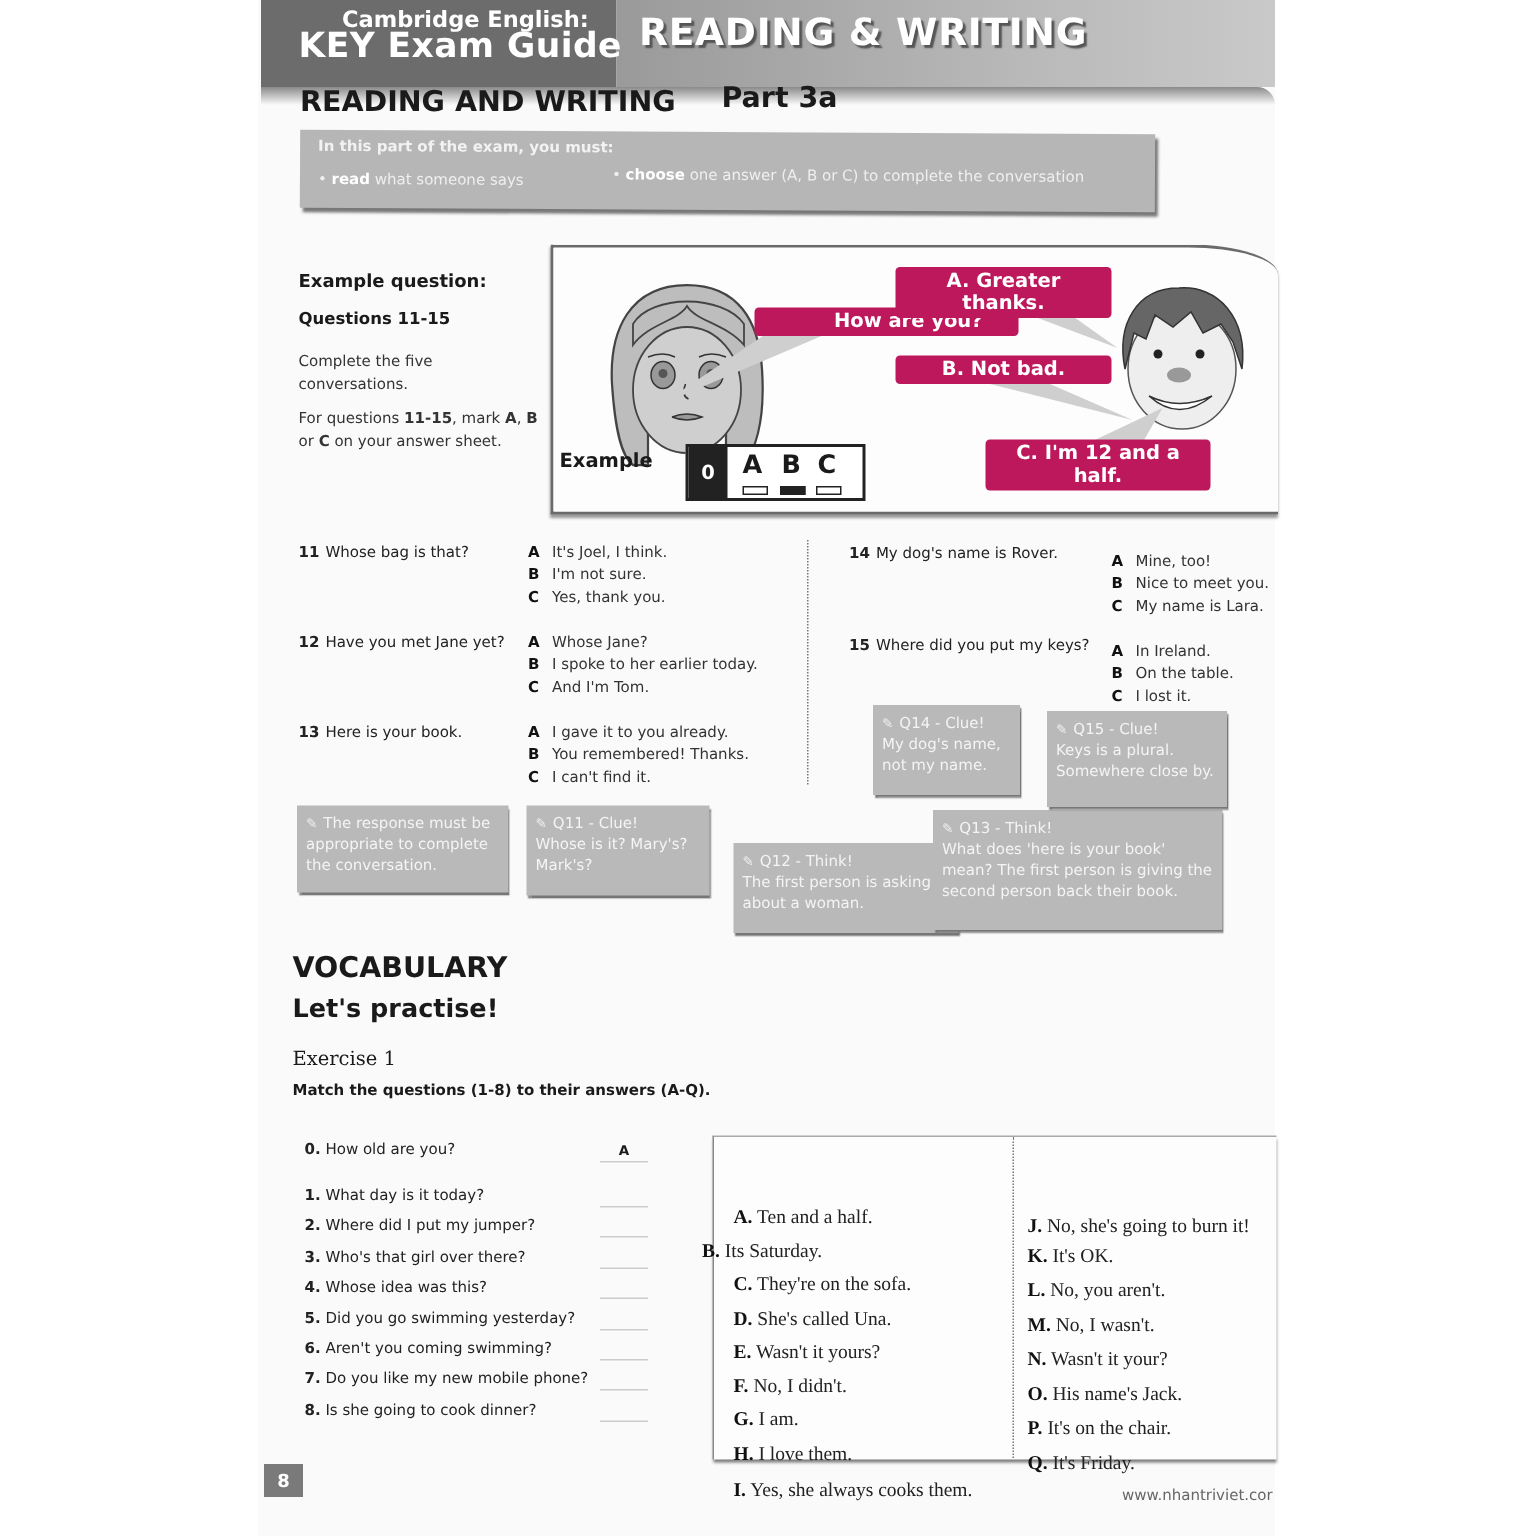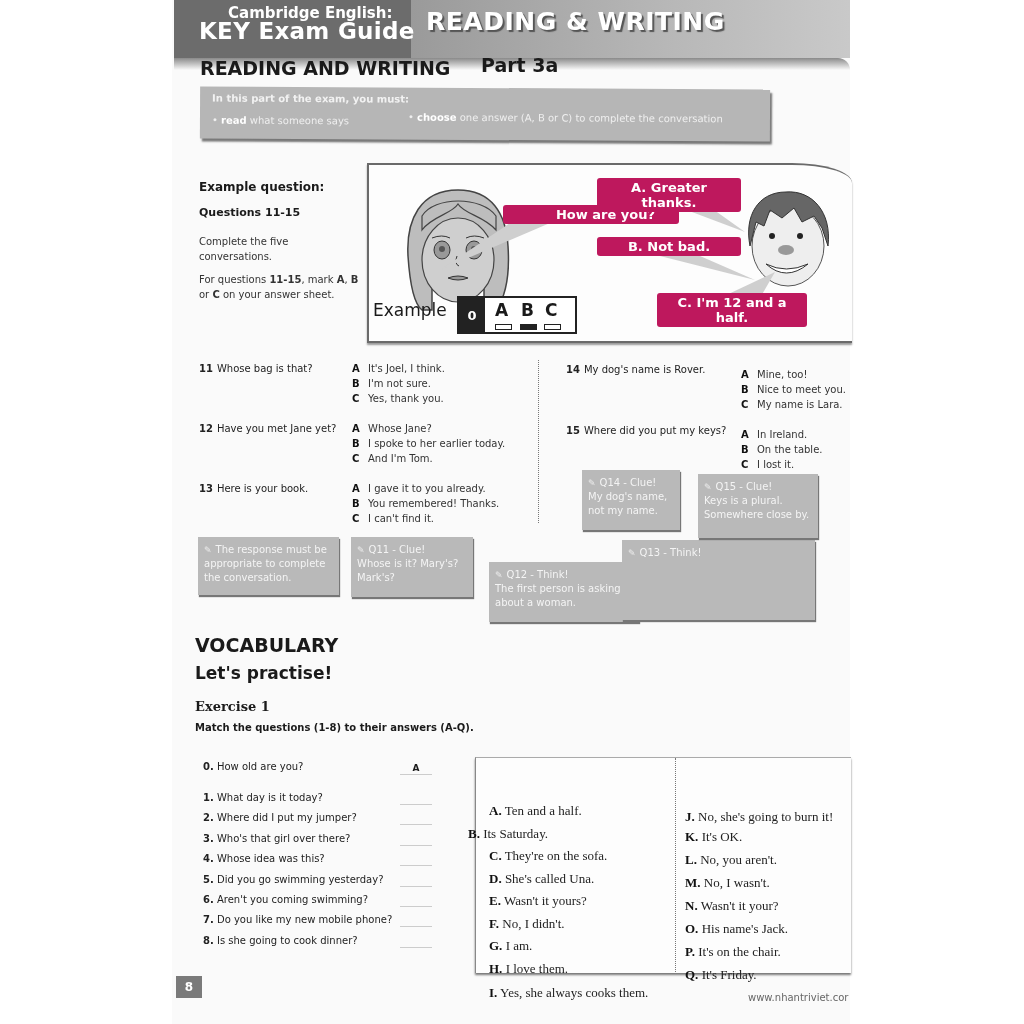--- a/index.html
+++ b/index.html
@@ -67,21 +67,21 @@
     .boy-face { position:absolute; left:742px; top:186px; width:92px; height:108px; }
     .bubble {
       position:absolute; background:#be185d; color:#fff; font-weight:bold; font-size:13px;
       padding:2px 6px; border-radius:3px;
     }
     .bubble-q { left:503px; top:205px; width:135px; text-align:center;padding-left:35px; }
     .bubble-a { left:597px; top:178px; width:132px; text-align:center; }
     .bubble-b { left:597px; top:237px; width:132px; text-align:center; }
     .bubble-c { left:657px; top:293px; width:138px; text-align:center; }
 
-    .example-label { position:absolute; left:373px; top:300px; font-size:17px; font-weight:normal; }
+    .example-label { position:absolute; left:373px; top:300px; font-size:13px; font-weight:bold; }
     .example-box {
       position:absolute; left:457px; top:296px; width:116px; height:34px;
       border:2px solid #222; background:#fff;
     }
     .example-zero {
       position:absolute; left:0; top:0; width:26px; height:34px; background:#222; color:#fff;
       font-size:13px; font-weight:bold; text-align:center; line-height:36px;
     }
     .example-opt { position:absolute; top:2px; font-size:17px; font-weight:bold; }
     .opt-line { position:absolute; top:26px; width:15px; height:4px; border:1px solid #222; background:#fff; }
@@ -96,21 +96,21 @@
 
     .clue {
       position:absolute; background:#b9b9b9; color:#f4f4f4; font-size:10px; line-height:14px;
       padding:6px 6px; box-shadow:1px 2px 1px #777; box-sizing:border-box;
     }
     .clue .pen { font-size:9px; margin-right:4px; color:#eee; }
 
     
     .vocab-title { position:absolute; left:195px; top:634px; font-size:19px; font-weight:bold; }
     .vocab-sub { position:absolute; left:195px; top:663px; font-size:17px; font-weight:bold; }
-    .ex1 { position:absolute; left:195px; top:699px; font-size:13px; font-weight:bold; font-family:"DejaVu Serif", serif; }
+    .ex1 { position:absolute; left:195px; top:699px; font-size:13px; font-weight:normal; font-family:"DejaVu Serif", serif; }
     .ex1-instr { position:absolute; left:195px; top:722px; font-size:10px; font-weight:bold; }
 
     .mq { position:absolute; left:203px; font-size:10px; color:#222; }
     .mq .n { font-weight:bold; }
     .mq-ans { position:absolute; left:400px; width:32px; border-bottom:1px solid #ccc; height:11px; font-size:9px; font-weight:bold; text-align:center; }
 
     .answers-box {
       position:absolute; left:475px; top:757px; width:375px; height:215px;
       border-left:1px solid #888; border-top:1px solid #aaa;
       box-shadow:0 2px 2px #777; background:#fdfdfd;
@@ -245,21 +245,21 @@
 <div class="clue" style="left:198px;top:537px;width:141px;height:58px">
   <span class="pen">✎</span><span>The response must be</span> <span>appropriate to complete the conversation.</span>
 </div>
 <div class="clue" style="left:351px;top:537px;width:122px;height:60px">
   <span class="pen">✎</span><span>Q11 - Clue!</span><br><span>Whose is it? Mary's? Mark's?</span>
 </div>
 <div class="clue" style="left:489px;top:562px;width:150px;height:60px">
   <span class="pen">✎</span><span>Q12 - Think!</span><br><span>The first person is asking about a woman.</span>
 </div>
 <div class="clue" style="left:622px;top:540px;width:193px;height:80px">
-  <span class="pen">✎</span><span>Q13 - Think!</span><br>
+  <span class="pen">✎</span><span>Q13 - Think!</span><br><span>What does 'here is your book' mean? The first person is giving the second person back their book.</span>
 </div>
 <div class="clue" style="left:582px;top:470px;width:98px;height:60px">
   <span class="pen">✎</span><span>Q14 - Clue!</span><br><span>My dog's name, not my name.</span>
 </div>
 <div class="clue" style="left:698px;top:474px;width:120px;height:64px">
   <span class="pen">✎</span><span>Q15 - Clue!</span><br><span>Keys is a plural. Somewhere close by.</span>
 </div>
 
 <div class="vocab-title">VOCABULARY</div>
 <div class="vocab-sub">Let's practise!</div>

